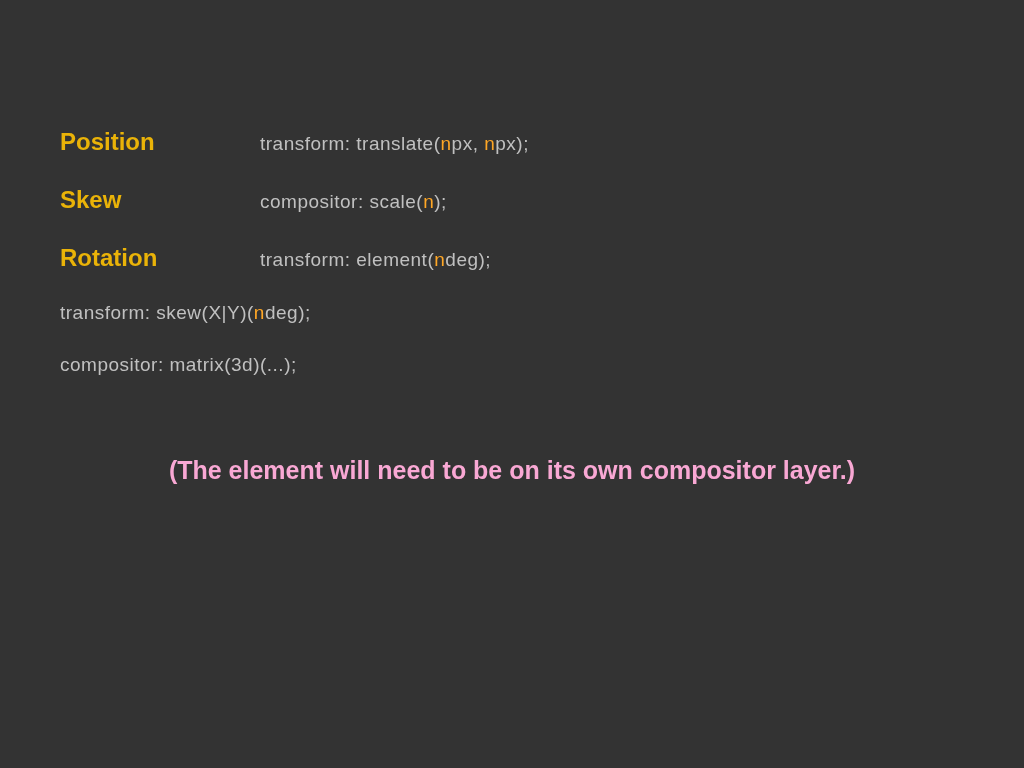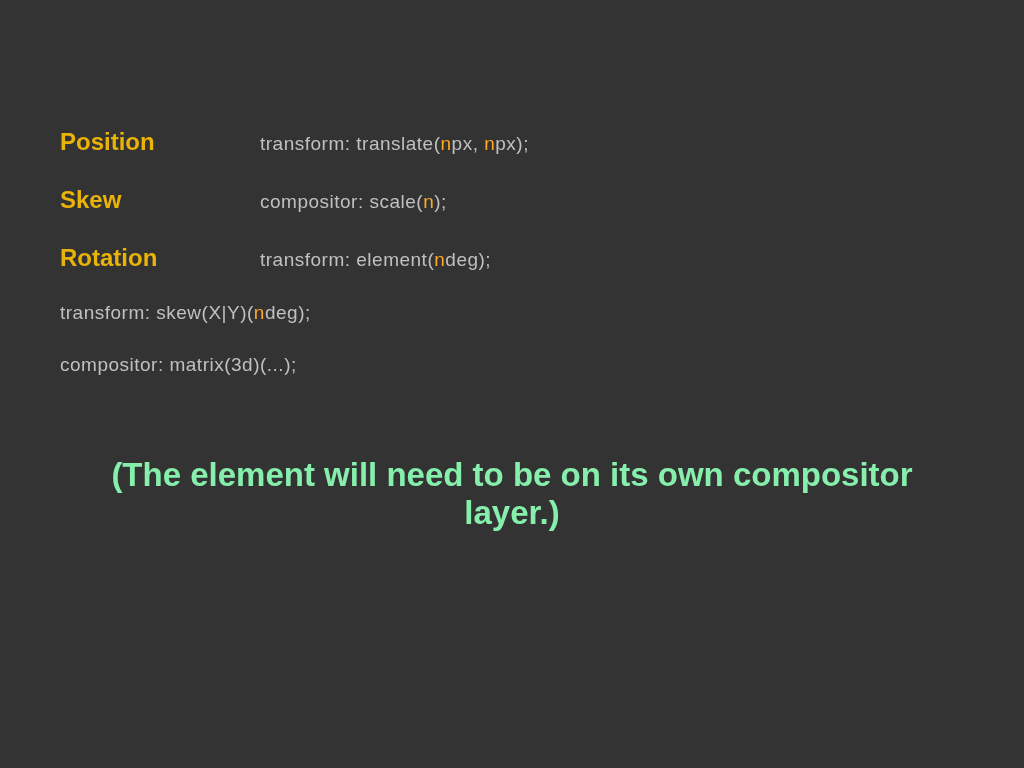--- a/index.html
+++ b/index.html
@@ -39,22 +39,22 @@
       letter-spacing: 0.5px;
       white-space: pre;
     }
     .accent {
       color: #ffa726;
     }
     .footer {
       margin-top: 80px;
       text-align: center;
       font-weight: 700;
-      font-size: 33px;
-      color: #86efac;
+      font-size: 25px;
+      color: #f9a8d4;
     }
   </style>
 </head>
 <body>
 
 <div class="rows">
 
 <div class="row">
       <div class="label">Position</div>
       <div class="code"><span>transform: translate(</span><span class="accent">n</span><span>px, </span><span class="accent">n</span><span>px);</span></div>

